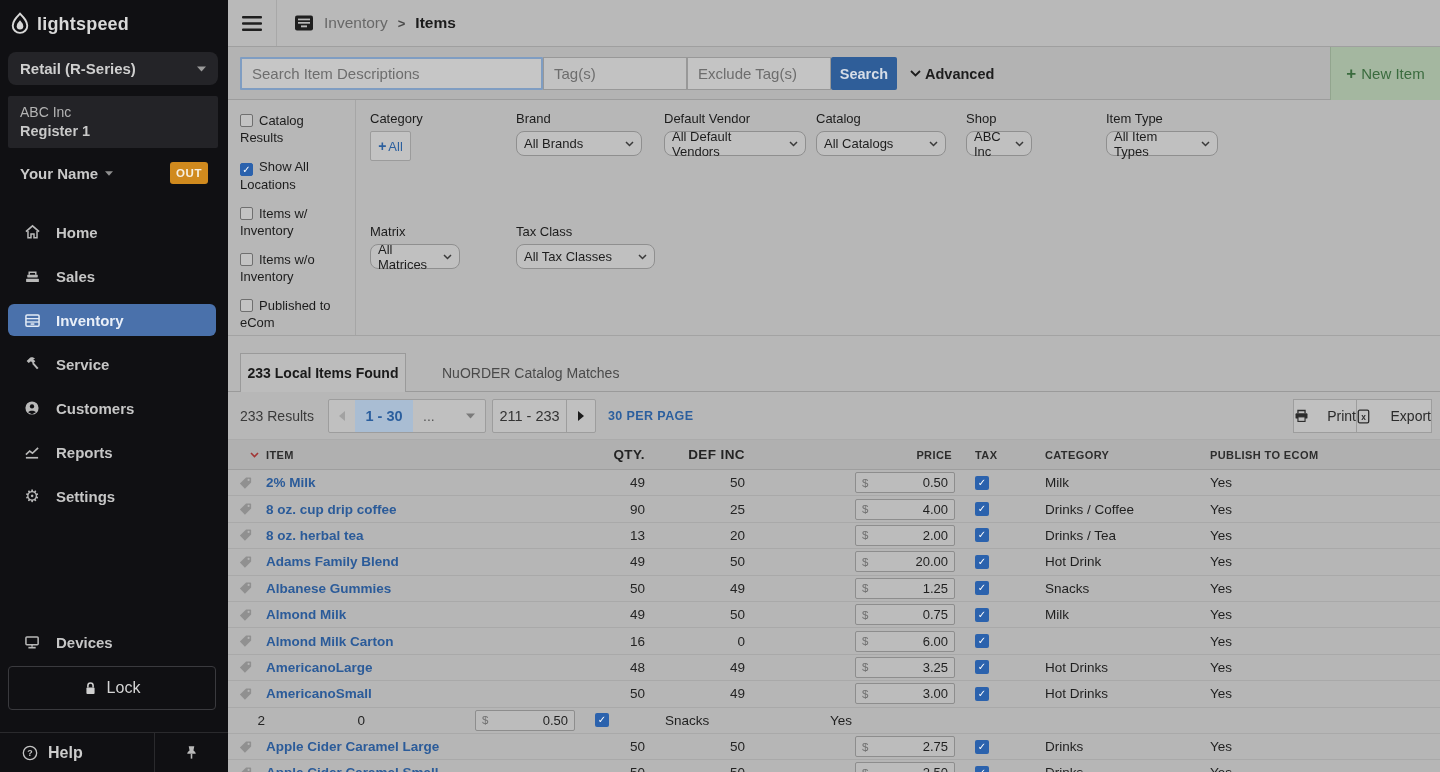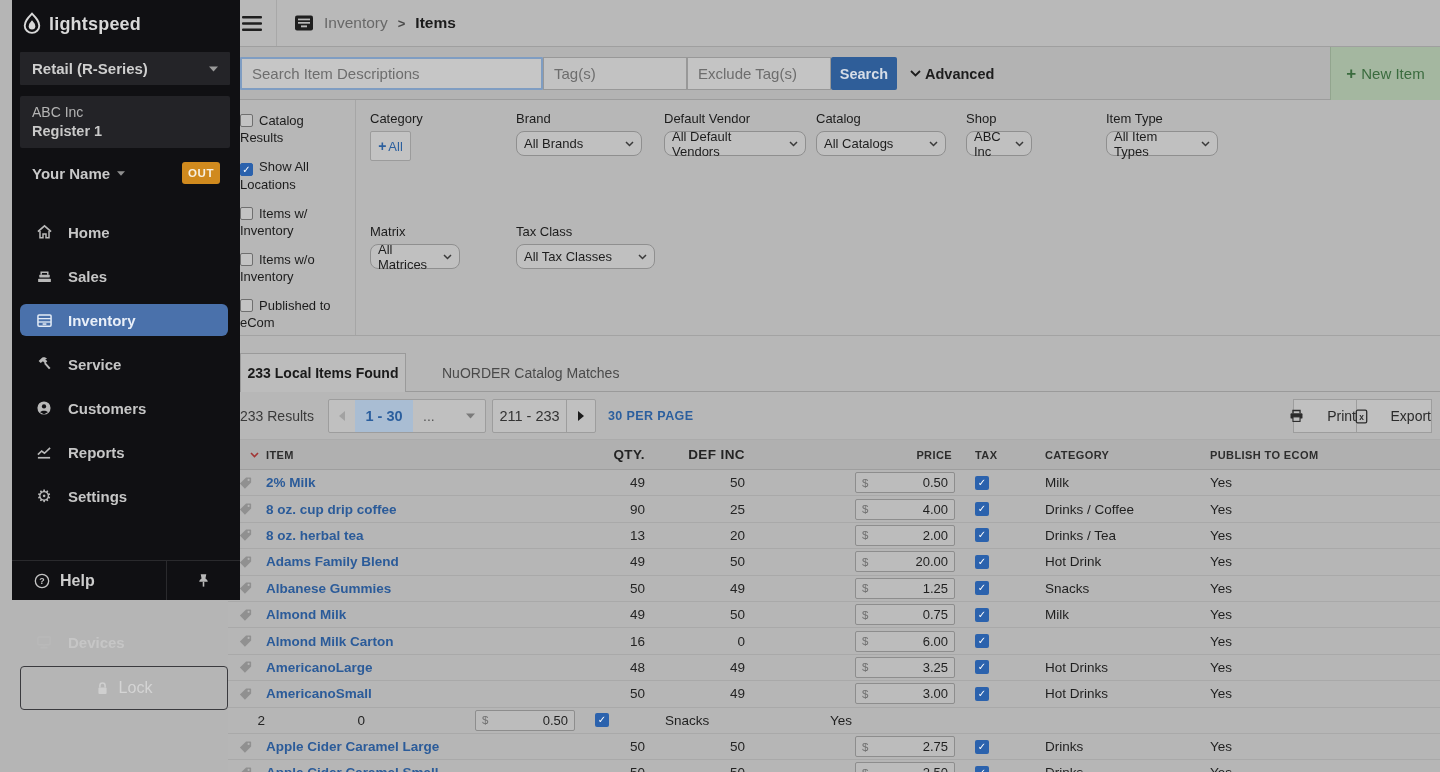--- a/index.html
+++ b/index.html
@@ -1,24 +1,24 @@
 <!DOCTYPE html>
 <html><head>
 <meta charset="utf-8">
 <style>
   * { box-sizing: border-box; margin: 0; padding: 0; }
   html,body { width:1440px; height:772px; overflow:hidden; }
   body { font-family:"Liberation Sans","DejaVu Sans",sans-serif; background:#b5b5b5; }
   #screen { position:relative; width:1440px; height:772px; overflow:hidden; }
 
   
-  .sidebar { position:absolute; left:12px; top:0; width:228px; height:600px; background:#101013; z-index:5; }
+  .sidebar { position:absolute; left:0; top:0; width:228px; height:772px; background:#101013; z-index:5; }
   .logo { position:absolute; left:10px; top:12px; display:flex; align-items:center; gap:7px; }
   .logo-text { font-size:18px; font-weight:bold; color:#d9d9d9; letter-spacing:.2px; }
-  .switcher { position:absolute; left:8px; right:10px; top:52px; height:33px; background:#242428; border-radius:1px;
+  .switcher { position:absolute; left:8px; right:10px; top:52px; height:33px; background:#242428; border-radius:8px;
               display:flex; align-items:center; justify-content:space-between; padding:0 12px; cursor:pointer; }
   .switcher-label { font-size:15px; font-weight:bold; color:#cfcfcf; }
   .account { position:absolute; left:8px; right:10px; top:96px; height:52px; background:#232327; border-radius:2px; padding:8px 12px; }
   .account-company { font-size:14px; color:#b4b4b4; }
   .account-register { font-size:14.5px; font-weight:bold; color:#c9c9c9; margin-top:3px; }
   .userrow { position:absolute; left:20px; right:20px; top:161px; height:24px; display:flex; align-items:center; justify-content:space-between; }
   .username { display:flex; align-items:center; gap:7px; font-size:15px; font-weight:bold; color:#c9c9c9; cursor:pointer; }
   .out-badge { width:38px; height:22px; background:#d08a1e; border-radius:3px; color:#f7f0e1; font-size:11.5px; font-weight:bold;
                display:flex; align-items:center; justify-content:center; letter-spacing:.6px; cursor:pointer; }
   .menu { position:absolute; left:8px; right:12px; top:216px; display:flex; flex-direction:column; gap:12px; }
@@ -98,22 +98,22 @@
                 font-size:14.5px; cursor:pointer;font-weight:bold; }
   .pg-ellipsis { width:72px; display:flex; align-items:center; justify-content:space-between; padding:0 10px; cursor:pointer; }
   .pg-ellipsis .dots { font-size:14px; color:#555; }
   .pager2 { position:absolute; left:264px; top:7px; height:34px; display:flex; border:1px solid #9d9d9d; background:#c0c0c0; border-radius:2px; }
   .pg-last { width:74px; display:flex; align-items:center; justify-content:center; font-size:14.5px; color:#333;
              border-right:1px solid #9d9d9d; cursor:pointer; }
   .pg-next { width:28px; display:flex; align-items:center; justify-content:center; cursor:pointer; }
   .perpage { position:absolute; left:380px; top:0; height:48px; display:flex; align-items:center; font-size:12.5px;
              font-weight:bold; color:#2b5f9e; letter-spacing:.4px; cursor:pointer; }
   .printexport { position:absolute; right:8px; top:7px; height:34px; display:flex; }
-  .pe-btn { height:34px; border:1px solid #9d9d9d; background:#c0c0c0; display:flex; align-items:center; justify-content:flex-end;
-            gap:23px; font-size:14px; color:#2b2b2b; cursor:pointer; }
+  .pe-btn { height:34px; border:1px solid #9d9d9d; background:#c0c0c0; display:flex; align-items:center; justify-content:space-between;
+            gap:2px; font-size:14px; color:#2b2b2b; cursor:pointer; }
   .pe-print { width:64px; }
   .pe-export { width:76px; margin-left:-1px; }
 
   .thead { position:absolute; left:0; right:0; top:440px; height:30px; background:#b0b0b0; border-bottom:1px solid #9e9e9e;
            display:flex; align-items:center; font-size:11px; font-weight:bold; color:#2d2d2d; letter-spacing:.4px; }
   .tbody { position:absolute; left:0; right:0; top:470px; bottom:0; overflow:hidden; }
   .trow { height:26.4px; display:flex; align-items:center; background:#b6b6b6; border-bottom:1px solid #a9a9a9; }
   .col-item { flex:0 0 380px; position:relative; height:100%; display:flex; align-items:center; }
   .col-item .sorticon { position:absolute; left:22px; }
   .col-item .htext { margin-left:38px; }

